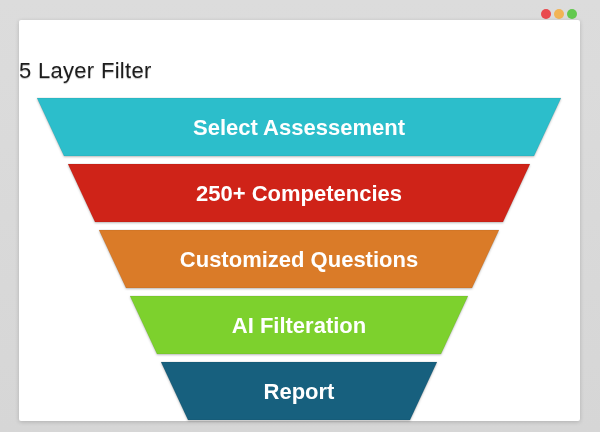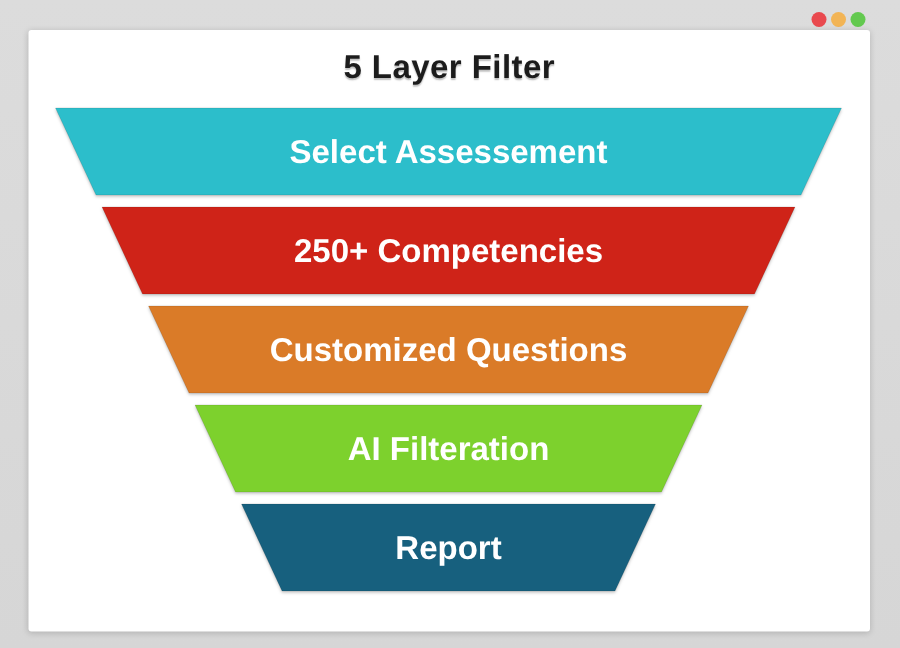--- a/index.html
+++ b/index.html
@@ -25,26 +25,26 @@
     left: 19px;
     top: 20px;
     width: 561px;
     height: 401px;
     background: #ffffff;
     border-radius: 2px;
     box-shadow: 0 1px 4px rgba(0,0,0,0.18);
   }
   .card-title {
     margin: 0;
-    padding-top: 12px;
+    padding-top: 38px;
     height: 37px;
-    text-align: center;
+    text-align: left;
     font-size: 22px;
     line-height: 26px;
-    font-weight: 700;
+    font-weight: 400;
     letter-spacing: 0.3px;
     color: #1c1c1c;
     text-shadow: 0 1px 1px rgba(0,0,0,0.25);
   }
   .funnel-svg {
     display: block;
     width: 561px;
     height: 339px;
   }
   .layer-shape {

